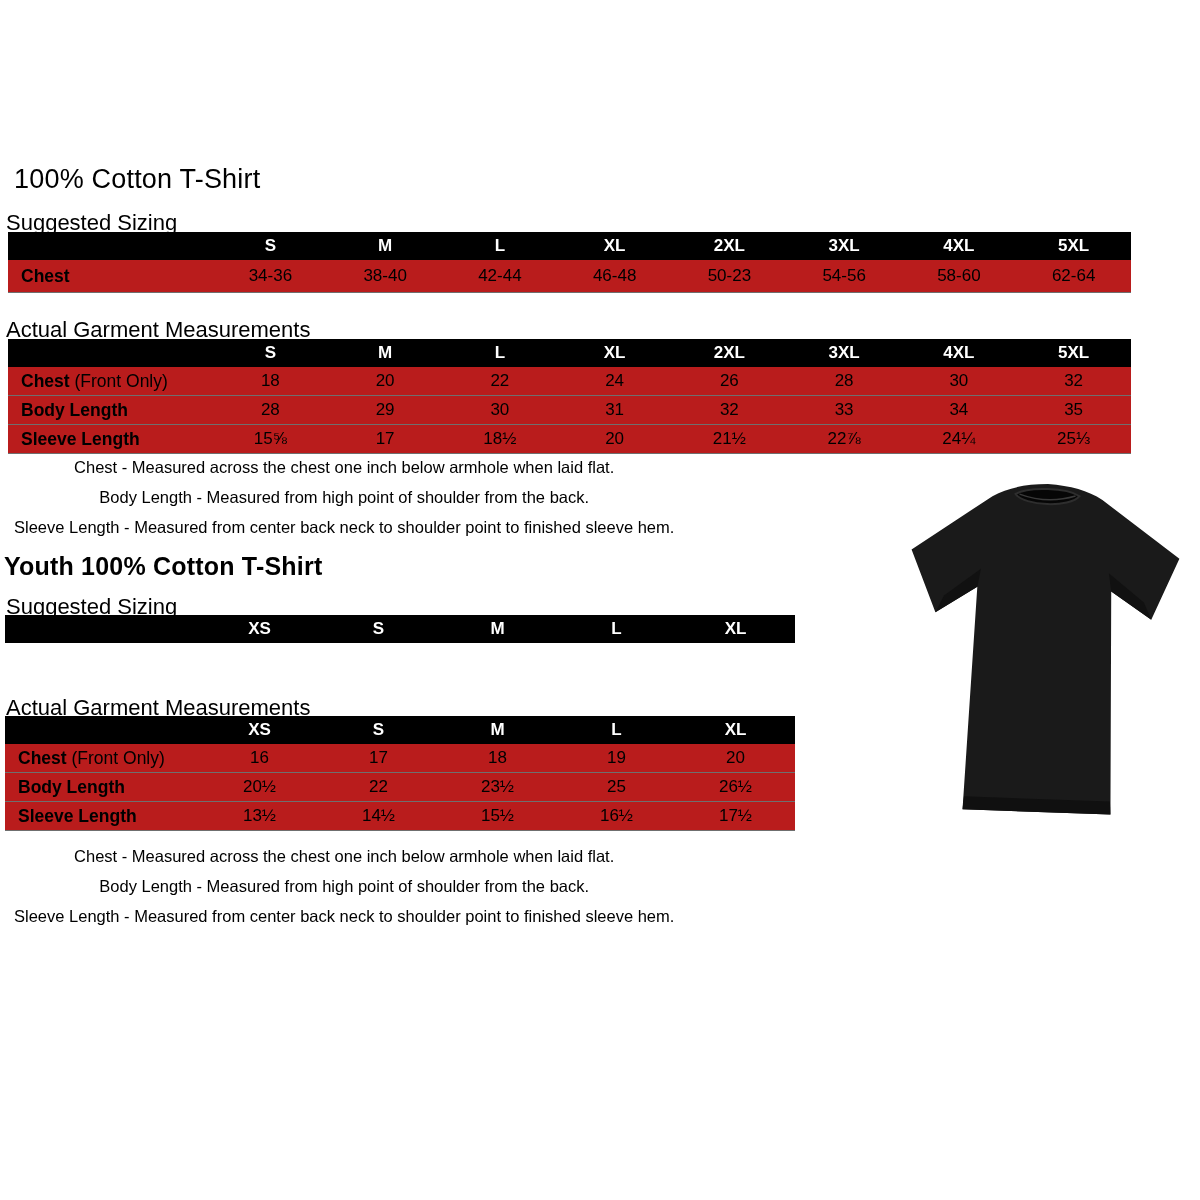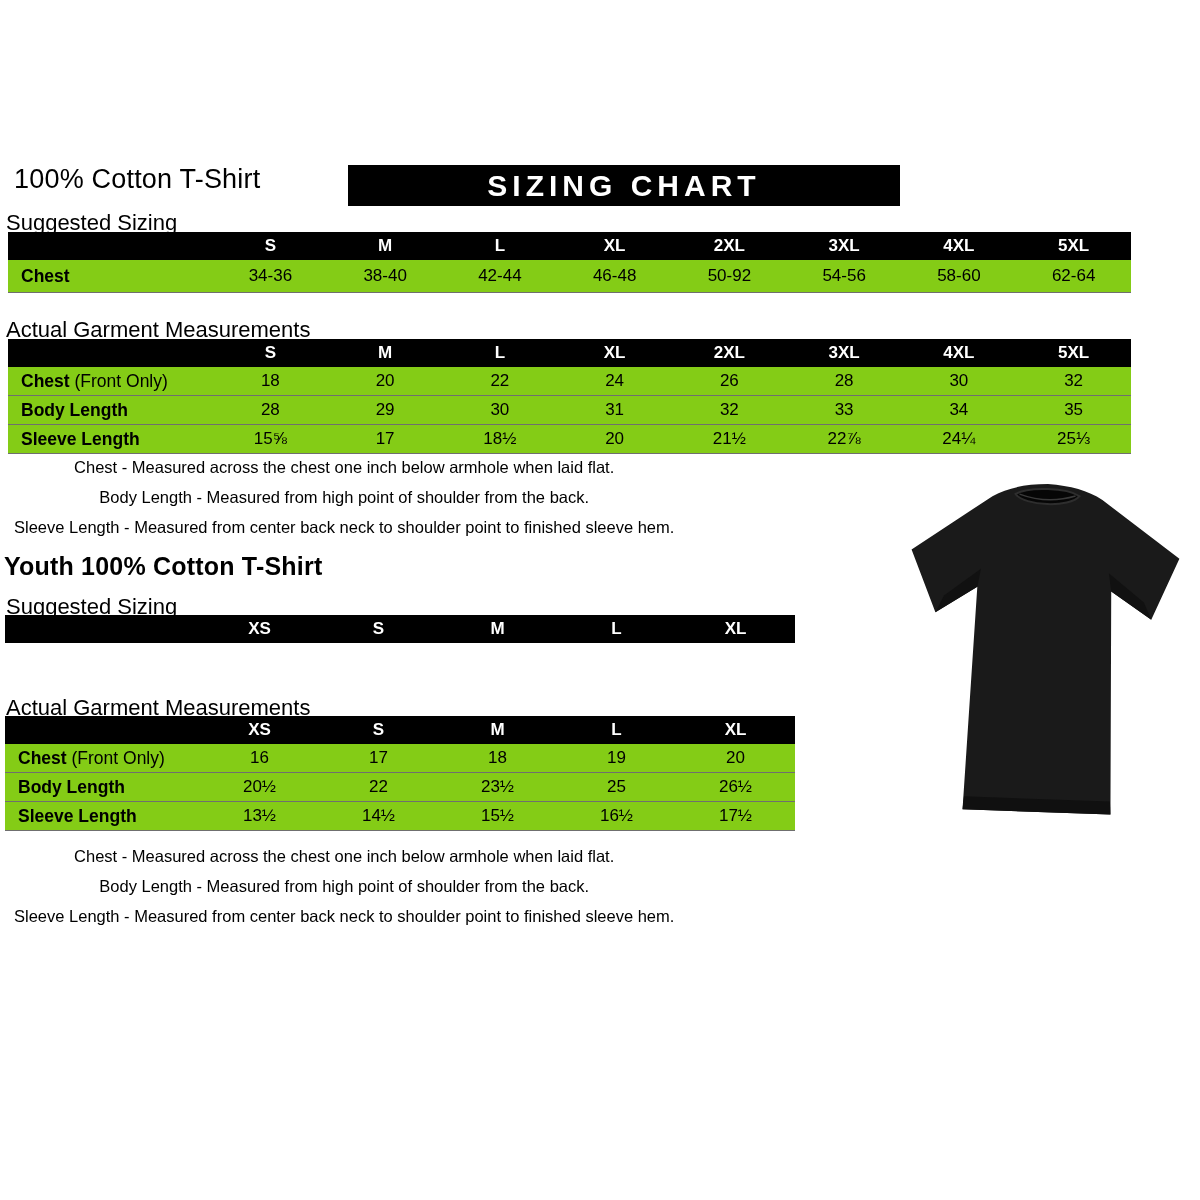--- a/index.html
+++ b/index.html
@@ -5,41 +5,38 @@
   html,body{margin:0;padding:0;background:#fff;}
   .canvas{position:relative;width:1200px;height:1200px;background:#ffffff;overflow:hidden;
           font-family:"Liberation Sans",sans-serif;color:#000;}
   .abs{position:absolute;}
   .h1{font-size:27px;letter-spacing:.2px;}
   .h1b{font-size:25px;font-weight:bold;letter-spacing:.2px;}
   .banner{background:#000;color:#fff;display:flex;align-items:center;justify-content:center;
           font-weight:bold;font-size:30px;letter-spacing:5px;}
   .sublabel{font-size:22px;}
   .tbl{box-sizing:border-box;}
-  .trow{display:flex;align-items:center;height:28px;border-bottom:1.5px solid #6f6f6f;background:#84cc16;}
+  .trow{display:flex;align-items:center;height:28px;border-bottom:1.5px solid #6f6f6f;background:#b91c1c;}
   .tall .trow{height:32px;}
   .trow.thead{background:#000;color:#fff;font-weight:bold;height:27px;border-bottom:1px solid #000;}
   .lblcell{flex:0 0 var(--labelw);box-sizing:border-box;padding-left:13px;font-weight:bold;
            font-size:17.5px;text-align:left;white-space:nowrap;}
   .cell{flex:1;text-align:center;font-size:17px;}
   .thead .cell{font-size:17px;}
   .lab-s{font-weight:normal;}
   .notes > div{font-size:16.5px;line-height:30px;white-space:nowrap;text-align:center;}
   .tshirt-wrap{transform:rotate(2deg);}
 </style>
 </head>
 <body>
 
 <div class="canvas">
 
   <div class="abs h1" style="left:14px;top:164px;">100% Cotton T-Shirt</div>
 
-  <div class="abs banner" style="left:348px;top:165px;width:552px;height:41px;">
-    <span>SIZING CHART</span>
-  </div>
 
   <div class="abs sublabel" style="left:6px;top:210px;">Suggested Sizing</div>
 
   <div class="abs tbl tall" style="left:8px;top:232px;width:1123px;--labelw:205px;">
       <div class="trow thead">
         <div class="lblcell"></div>
         <div class="cell">S</div>
         <div class="cell">M</div>
         <div class="cell">L</div>
         <div class="cell">XL</div>
@@ -47,21 +44,21 @@
         <div class="cell">3XL</div>
         <div class="cell">4XL</div>
         <div class="cell">5XL</div>
       </div>
       <div class="trow">
         <div class="lblcell"><span class="lab-b">Chest</span></div>
         <div class="cell">34-36</div>
         <div class="cell">38-40</div>
         <div class="cell">42-44</div>
         <div class="cell">46-48</div>
-        <div class="cell">50-92</div>
+        <div class="cell">50-23</div>
         <div class="cell">54-56</div>
         <div class="cell">58-60</div>
         <div class="cell">62-64</div>
       </div>
     </div>
 
   <div class="abs sublabel" style="left:6px;top:317px;">Actual Garment Measurements</div>
 
   <div class="abs tbl" style="left:8px;top:339px;width:1123px;--labelw:205px;">
       <div class="trow thead">

